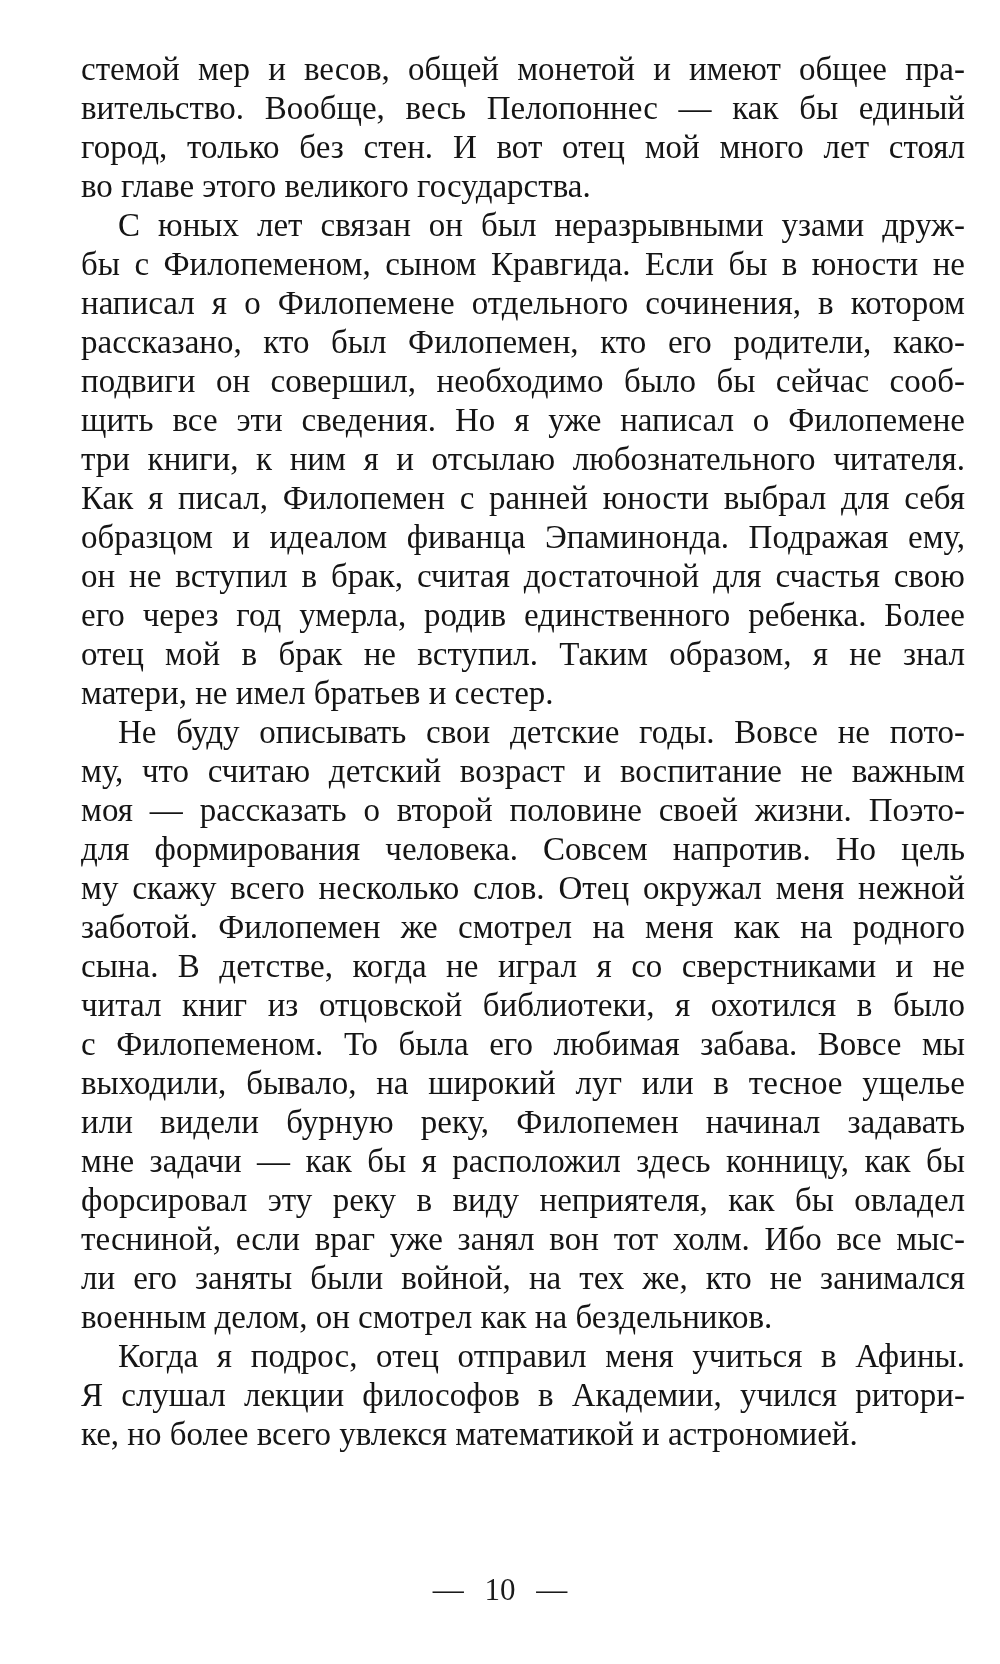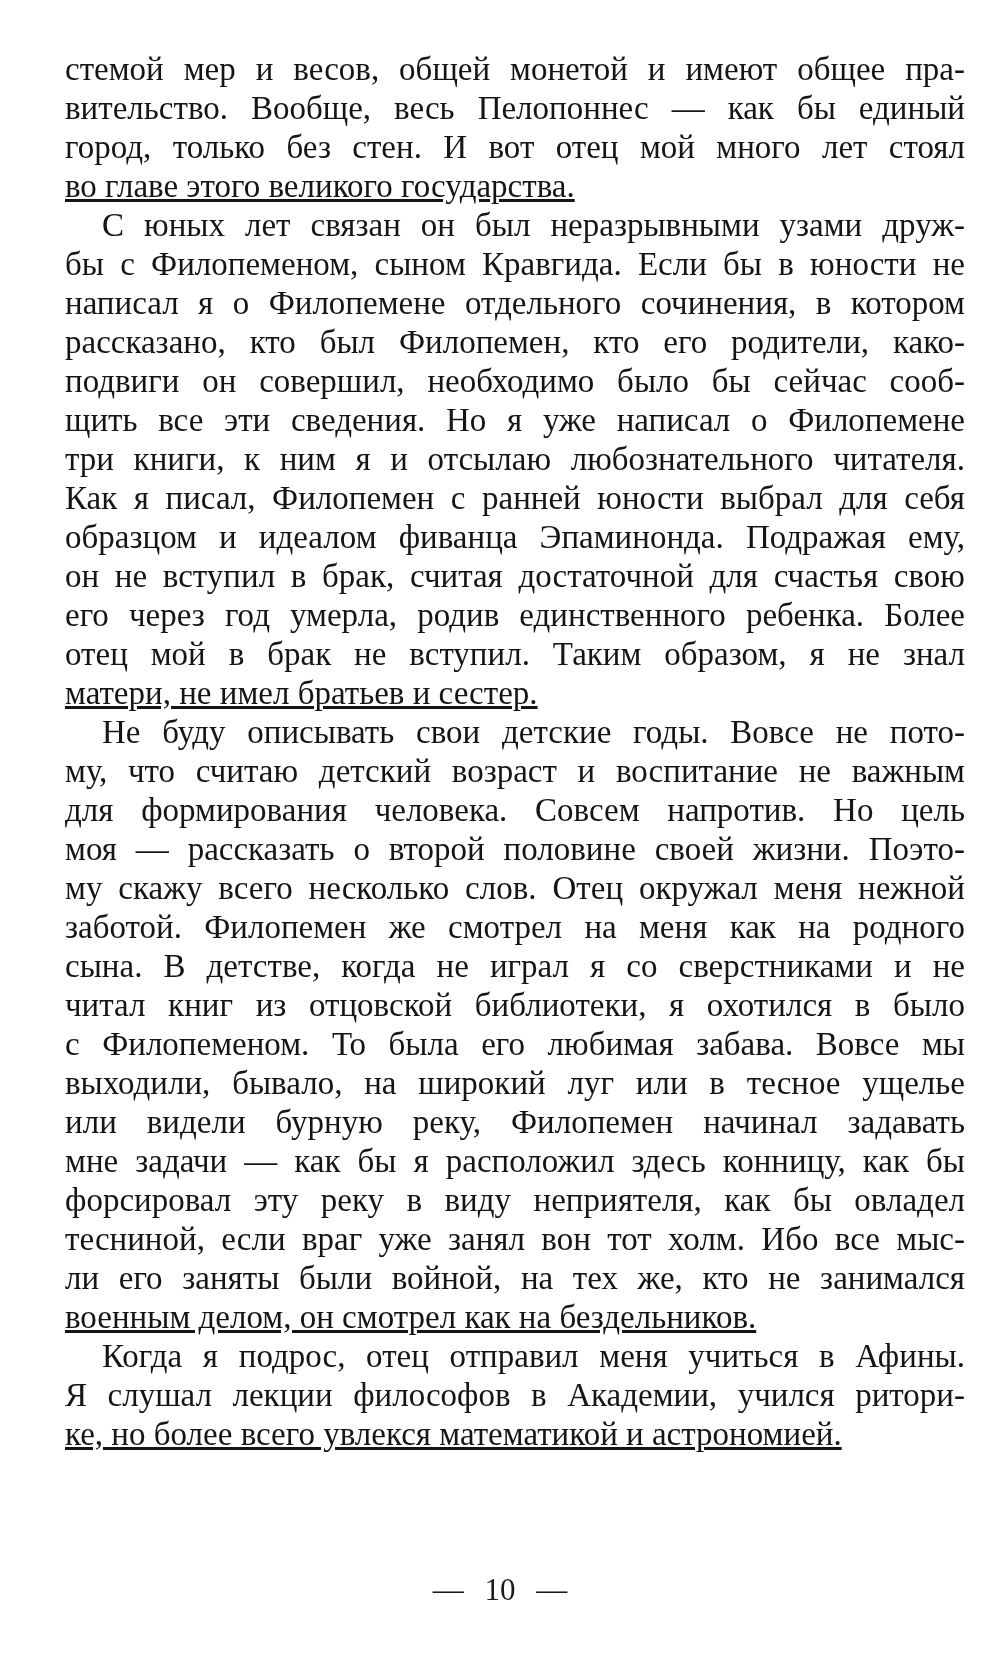--- a/index.html
+++ b/index.html
@@ -33,27 +33,27 @@
   .paragraph {
     margin: 0;
     padding: 0;
   }
   .line {
     text-align: justify;
     text-align-last: justify;
     white-space: normal;
     overflow: hidden;
     height: 39px;
+    margin-left: 16px;
   }
   .line.first-indent {
     padding-left: 37px;
   }
   .line.last {
     text-align-last: left;
-    text-decoration: underline;
   }
   .footer {
     position: absolute;
     left: 0;
     top: 1570px;
     width: 1000px;
     text-align: center;
     font-size: 31px;
     line-height: 39px;
     color: #1a1a1a;
@@ -82,22 +82,22 @@
         <div class="line">Как я писал, Филопемен с ранней юности выбрал для себя</div>
         <div class="line">образцом и идеалом фиванца Эпаминонда. Подражая ему,</div>
         <div class="line">он не вступил в брак, считая достаточной для счастья свою</div>
         <div class="line">его через год умерла, родив единственного ребенка. Более</div>
         <div class="line">отец мой в брак не вступил. Таким образом, я не знал</div>
         <div class="line last">матери, не имел братьев и сестер.</div>
       </div>
       <div class="paragraph">
         <div class="line first-indent">Не буду описывать свои детские годы. Вовсе не пото-</div>
         <div class="line">му, что считаю детский возраст и воспитание не важным</div>
+        <div class="line">моя — рассказать о второй половине своей жизни. Поэто-</div>
         <div class="line">для формирования человека. Совсем напротив. Но цель</div>
-        <div class="line">моя — рассказать о второй половине своей жизни. Поэто-</div>
         <div class="line">му скажу всего несколько слов. Отец окружал меня нежной</div>
         <div class="line">заботой. Филопемен же смотрел на меня как на родного</div>
         <div class="line">сына. В детстве, когда не играл я со сверстниками и не</div>
         <div class="line">читал книг из отцовской библиотеки, я охотился в было</div>
         <div class="line">с Филопеменом. То была его любимая забава. Вовсе мы</div>
         <div class="line">выходили, бывало, на широкий луг или в тесное ущелье</div>
         <div class="line">или видели бурную реку, Филопемен начинал задавать</div>
         <div class="line">мне задачи — как бы я расположил здесь конницу, как бы</div>
         <div class="line">форсировал эту реку в виду неприятеля, как бы овладел</div>
         <div class="line">тесниной, если враг уже занял вон тот холм. Ибо все мыс-</div>

